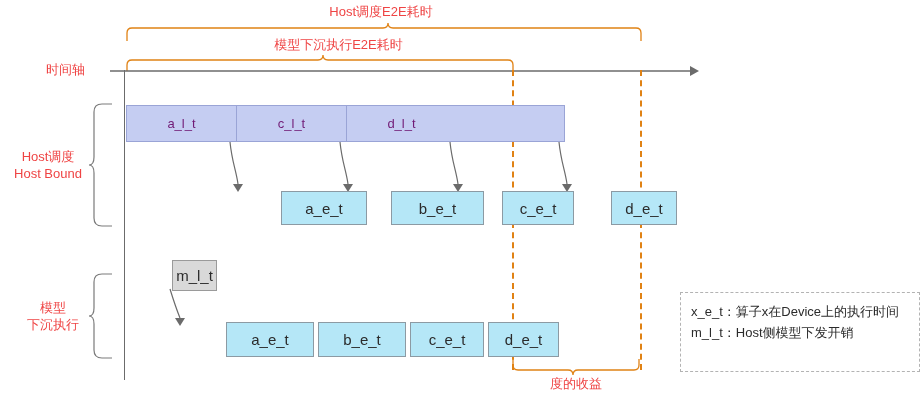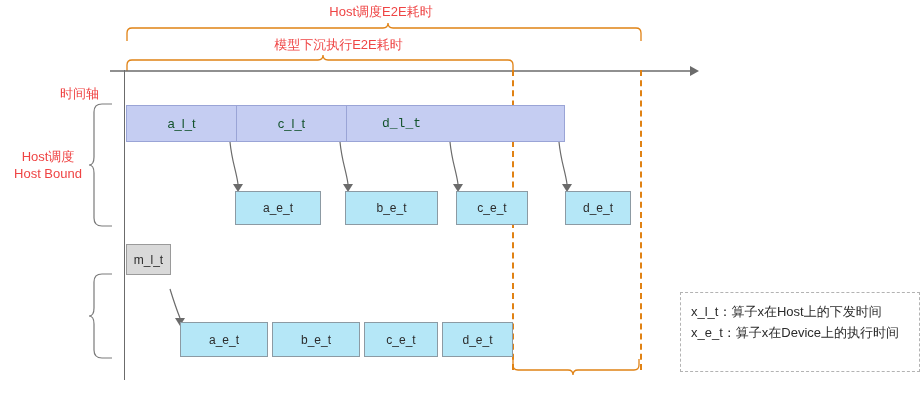--- a/index.html
+++ b/index.html
@@ -20,38 +20,39 @@
     color:#ef4444;
     white-space:nowrap;
     line-height:17px;
   }
   .lbl.center{text-align:center;}
 
   
   .box{
     box-sizing:border-box;
     display:flex;align-items:center;justify-content:center;
-    font-size:12px;
+    font-size:15px;
     color:#2b2b2b;
     border:1px solid #9a9a9a;
+    margin-left:46px;
   }
   .box-cyan{background:#b5e7f7;border-color:#8c9aa3;}
   .box-gray{background:#d9d9d9;border-color:#9a9a9a;}
 
   
   .strip{display:flex;box-sizing:border-box;border:1px solid #9aa4d6;background:#c5cdf2;}
   .strip .cell{
     flex:0 0 auto;
     display:flex;align-items:center;justify-content:center;
-    font-size:13px;color:#14532d;
+    font-size:13px;color:#701a75;
     border-right:1px solid #9aa4d6;
     box-sizing:border-box;
     height:100%;
   }
-  .strip .cell:last-child{border-right:none;font-family:Liberation Mono, monospace;}
+  .strip .cell:last-child{border-right:none;}
 
   
   .vline{background:#6b6b6b;width:1px;}
 
   
   .dash{
     width:0;border-left:2px dashed #e08214;
   }
 
   
@@ -77,21 +78,21 @@
   <svg class="abs" style="left:120px;top:22px;" width="530" height="20">
     <path d="M7,19 L7,11 Q7,6 12,6 L263,6 Q268,6 268,1 Q268,6 273,6 L516,6 Q521,6 521,11 L521,19" fill="none" stroke="#e08214" stroke-width="1.3"></path>
   </svg>
 
   <div class="abs lbl center" style="left:236px;top:36px;width:205px;">模型下沉执行E2E耗时</div>
 
   <svg class="abs" style="left:120px;top:54px;" width="400" height="18">
     <path d="M7,17 L7,11 Q7,6 12,6 L198,6 Q203,6 203,1 Q203,6 208,6 L388,6 Q393,6 393,11 L393,17" fill="none" stroke="#e08214" stroke-width="1.3"></path>
   </svg>
 
-  <div class="abs lbl" style="left:60px;top:61px;margin-top:24px;">时间轴</div>
+  <div class="abs lbl" style="left:46px;top:61px;">时间轴</div>
 
   <svg class="abs" style="left:110px;top:62px;" width="600" height="18">
     <line x1="0" y1="9" x2="580" y2="9" stroke="#6b6b6b" stroke-width="1.3"></line>
     <path d="M580,4 L589,9 L580,14 Z" fill="#6b6b6b"></path>
   </svg>
 
   <div class="abs vline" style="left:124px;top:70px;width:1.4px;height:310px;"></div>
 
   <div class="abs dash" style="left:512px;top:70px;height:300px;"></div>
   <div class="abs dash" style="left:640px;top:70px;height:300px;"></div>
@@ -126,37 +127,42 @@
   </svg>
 
   <div class="abs box box-cyan" style="left:235px;top:191px;width:86px;height:34px;">a_e_t</div>
   <div class="abs box box-cyan" style="left:345px;top:191px;width:93px;height:34px;">b_e_t</div>
   <div class="abs box box-cyan" style="left:456px;top:191px;width:72px;height:34px;">c_e_t</div>
   <div class="abs box box-cyan" style="left:565px;top:191px;width:66px;height:34px;">d_e_t</div>
 
   <svg class="abs" style="left:88px;top:273px;" width="26" height="86">
     <path d="M24,1 L14,1 Q6,1 6,9 L6,35 Q6,43 1,43 Q6,43 6,51 L6,77 Q6,85 14,85 L24,85" fill="none" stroke="#7a7a7a" stroke-width="1.2"></path>
   </svg>
+  <div class="abs lbl center" style="left:16px;top:299px;width:74px;">
+    <div>模型</div>
+    <div>下沉执行</div>
+  </div>
 
-  <div class="abs box box-gray" style="left:126px;top:244px;width:45px;height:31px;">m_l_t</div>
+  <div class="abs box box-gray" style="left:126px;top:260px;width:45px;height:31px;">m_l_t</div>
 
   <svg class="abs" style="left:160px;top:288px;" width="50" height="44">
     <path d="M10,1 C14,14 16,20 20,30" fill="none" stroke="#6b6b6b" stroke-width="1.2"></path>
     <path d="M15,30 L25,30 L20,38 Z" fill="#6b6b6b"></path>
   </svg>
 
   <div class="abs box box-cyan" style="left:180px;top:322px;width:88px;height:35px;">a_e_t</div>
   <div class="abs box box-cyan" style="left:272px;top:322px;width:88px;height:35px;">b_e_t</div>
   <div class="abs box box-cyan" style="left:364px;top:322px;width:74px;height:35px;">c_e_t</div>
   <div class="abs box box-cyan" style="left:442px;top:322px;width:71px;height:35px;">d_e_t</div>
 
   <svg class="abs" style="left:506px;top:358px;" width="145" height="16">
     <path d="M7,1 L7,7 Q7,12 12,12 L62,12 Q67,12 67,17 Q67,12 72,12 L128,12 Q133,12 133,7 L133,1" fill="none" stroke="#e08214" stroke-width="1.3"></path>
   </svg>
   <div class="abs lbl center" style="left:512px;top:375px;width:128px;">
+    <div>度的收益</div>
   </div>
 
   <div class="abs legend" style="left:680px;top:292px;width:240px;height:80px;">
-    <div class="row">x_l_t：算子x在Host上的下发时间</div>
     <div class="row">x_e_t：算子x在Device上的执行时间</div>
+    <div class="row">m_l_t：Host侧模型下发开销</div>
   </div>
 
 </div>
 
 </body></html>

